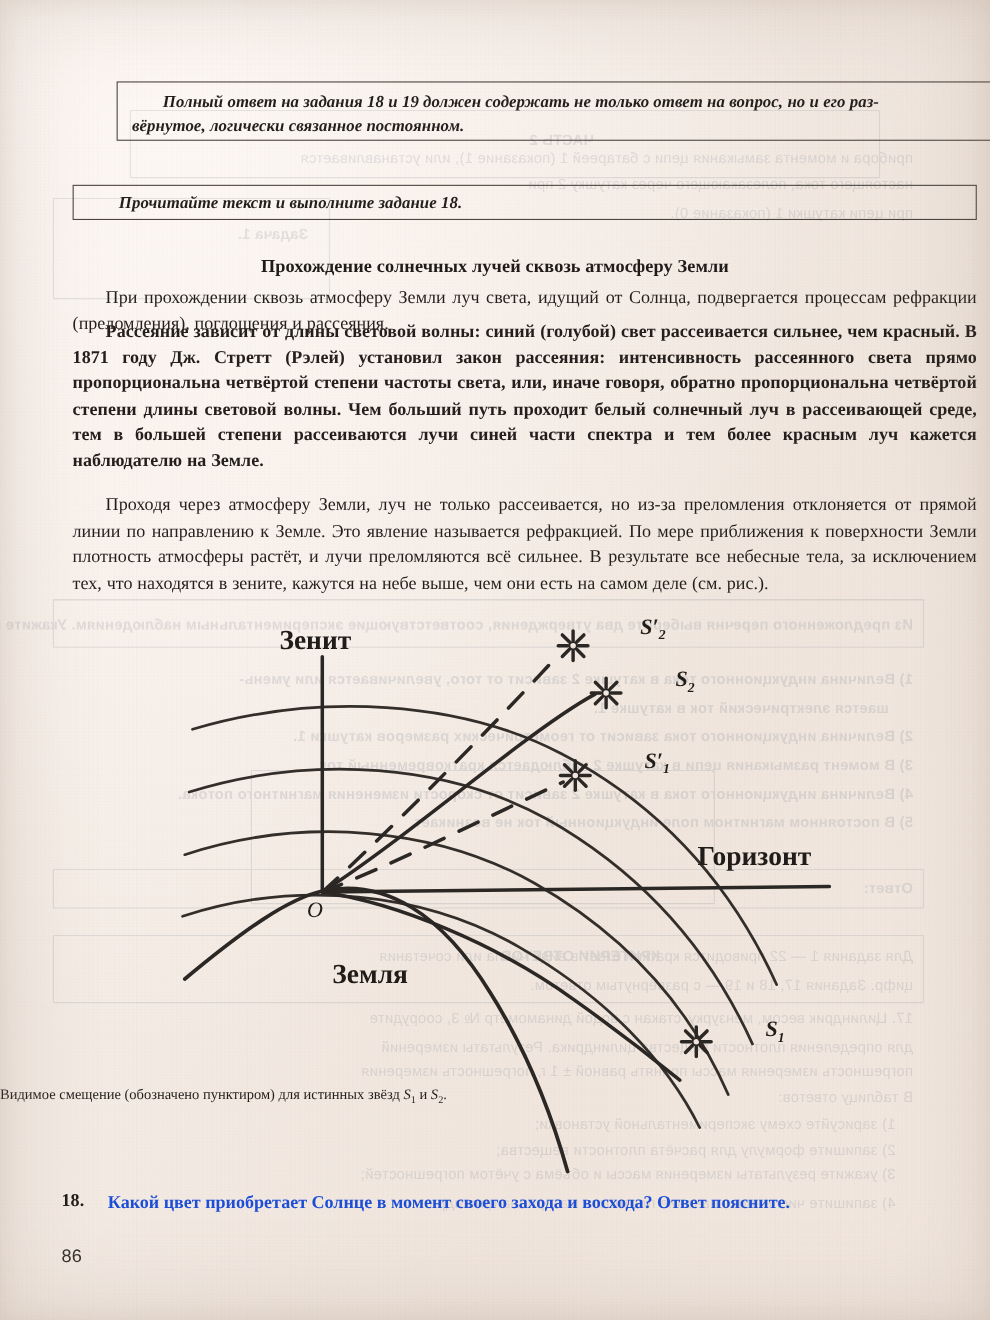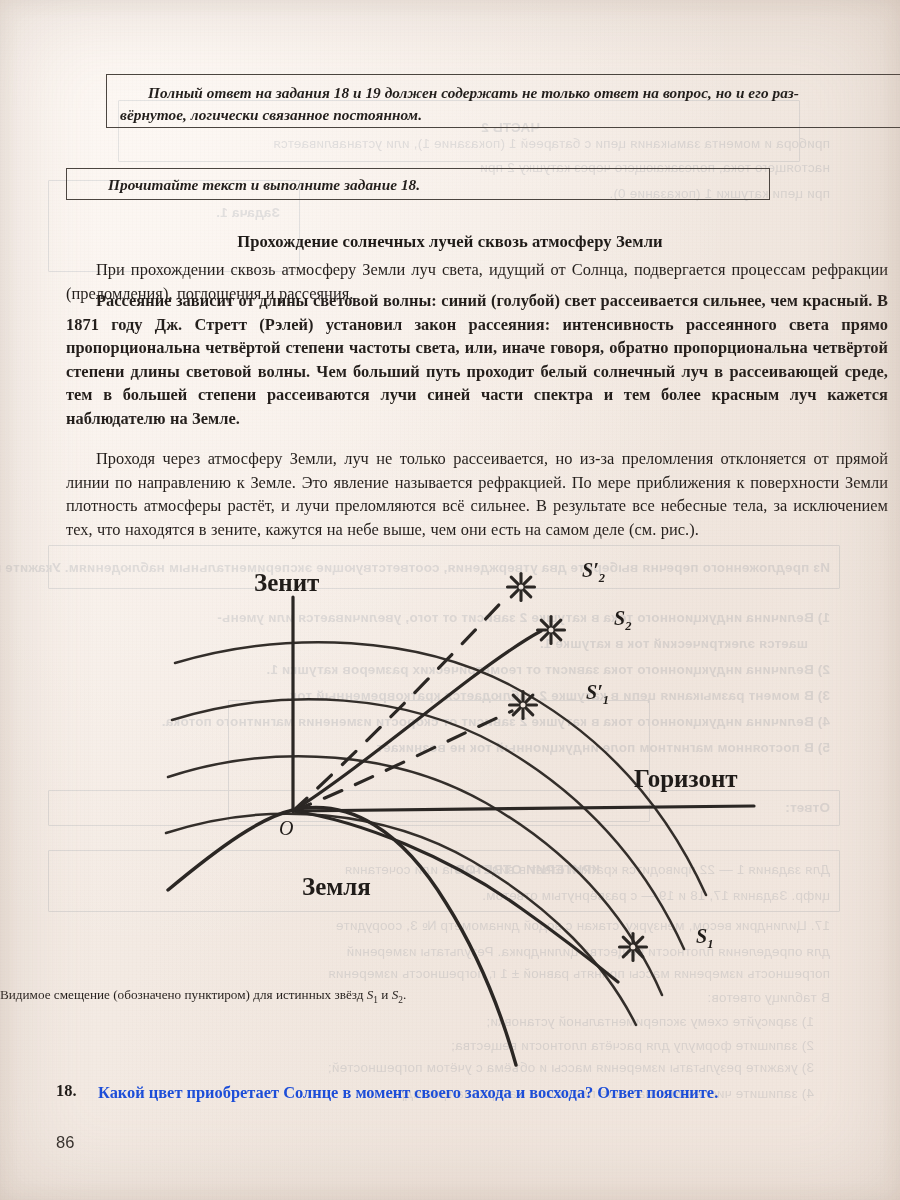--- a/index.html
+++ b/index.html
@@ -155,21 +155,21 @@
   </div>
 <div id="grain"></div>
 
 <div id="content">
 
   <div class="callout" style="left:66px;top:74px;width:822px;height:54px;margin-left:40px;">
     <span class="ind"></span><span>Полный ответ на задания 18 и 19 должен содержать не только ответ на вопрос, но и его раз-</span><br>
     <span>вёрнутое, логически связанное постоянном.</span>
   </div>
 
-  <div class="callout" style="left:66px;top:168px;width:704px;height:32px;padding-top:5px;">
+  <div class="callout" style="left:66px;top:168px;width:822px;height:32px;padding-top:5px;">
     <span class="ind"></span><span>Прочитайте текст и выполните задание 18.</span>
   </div>
 
   <div class="sec-title" style="left:0;top:232px;">Прохождение солнечных лучей сквозь атмосферу Земли</div>
 
   <div class="body-p" style="left:66px;top:258px;width:822px;">
     <span class="ind"></span><span>При прохождении сквозь атмосферу Земли луч света, идущий от Солнца, подвергается процессам рефракции (преломления), поглощения и рассеяния.</span>
   </div>
 
   <div class="body-p" style="left:66px;top:289px;width:822px;font-weight:bold;">

